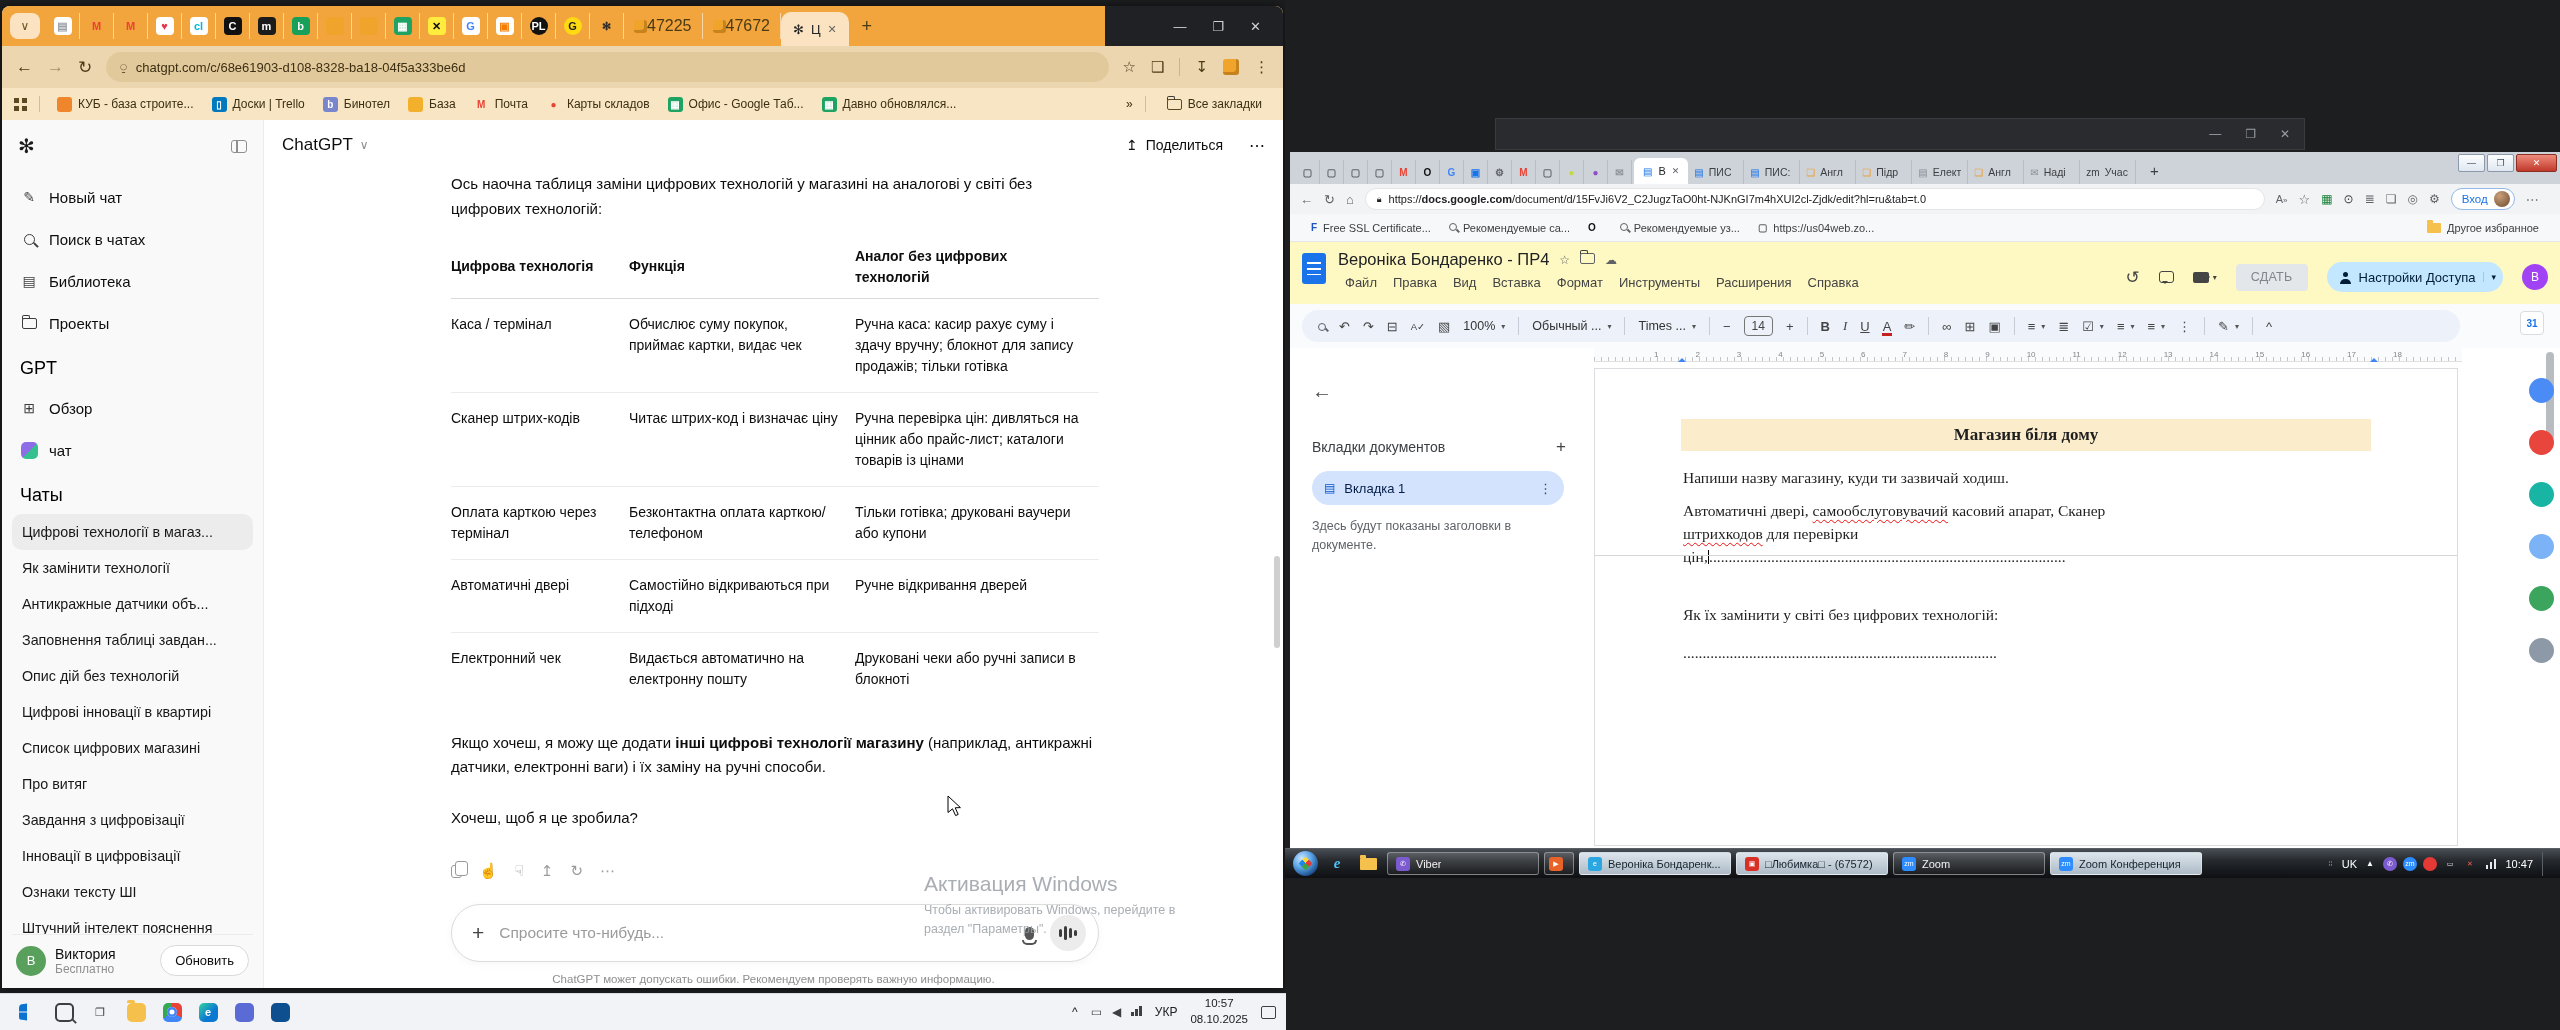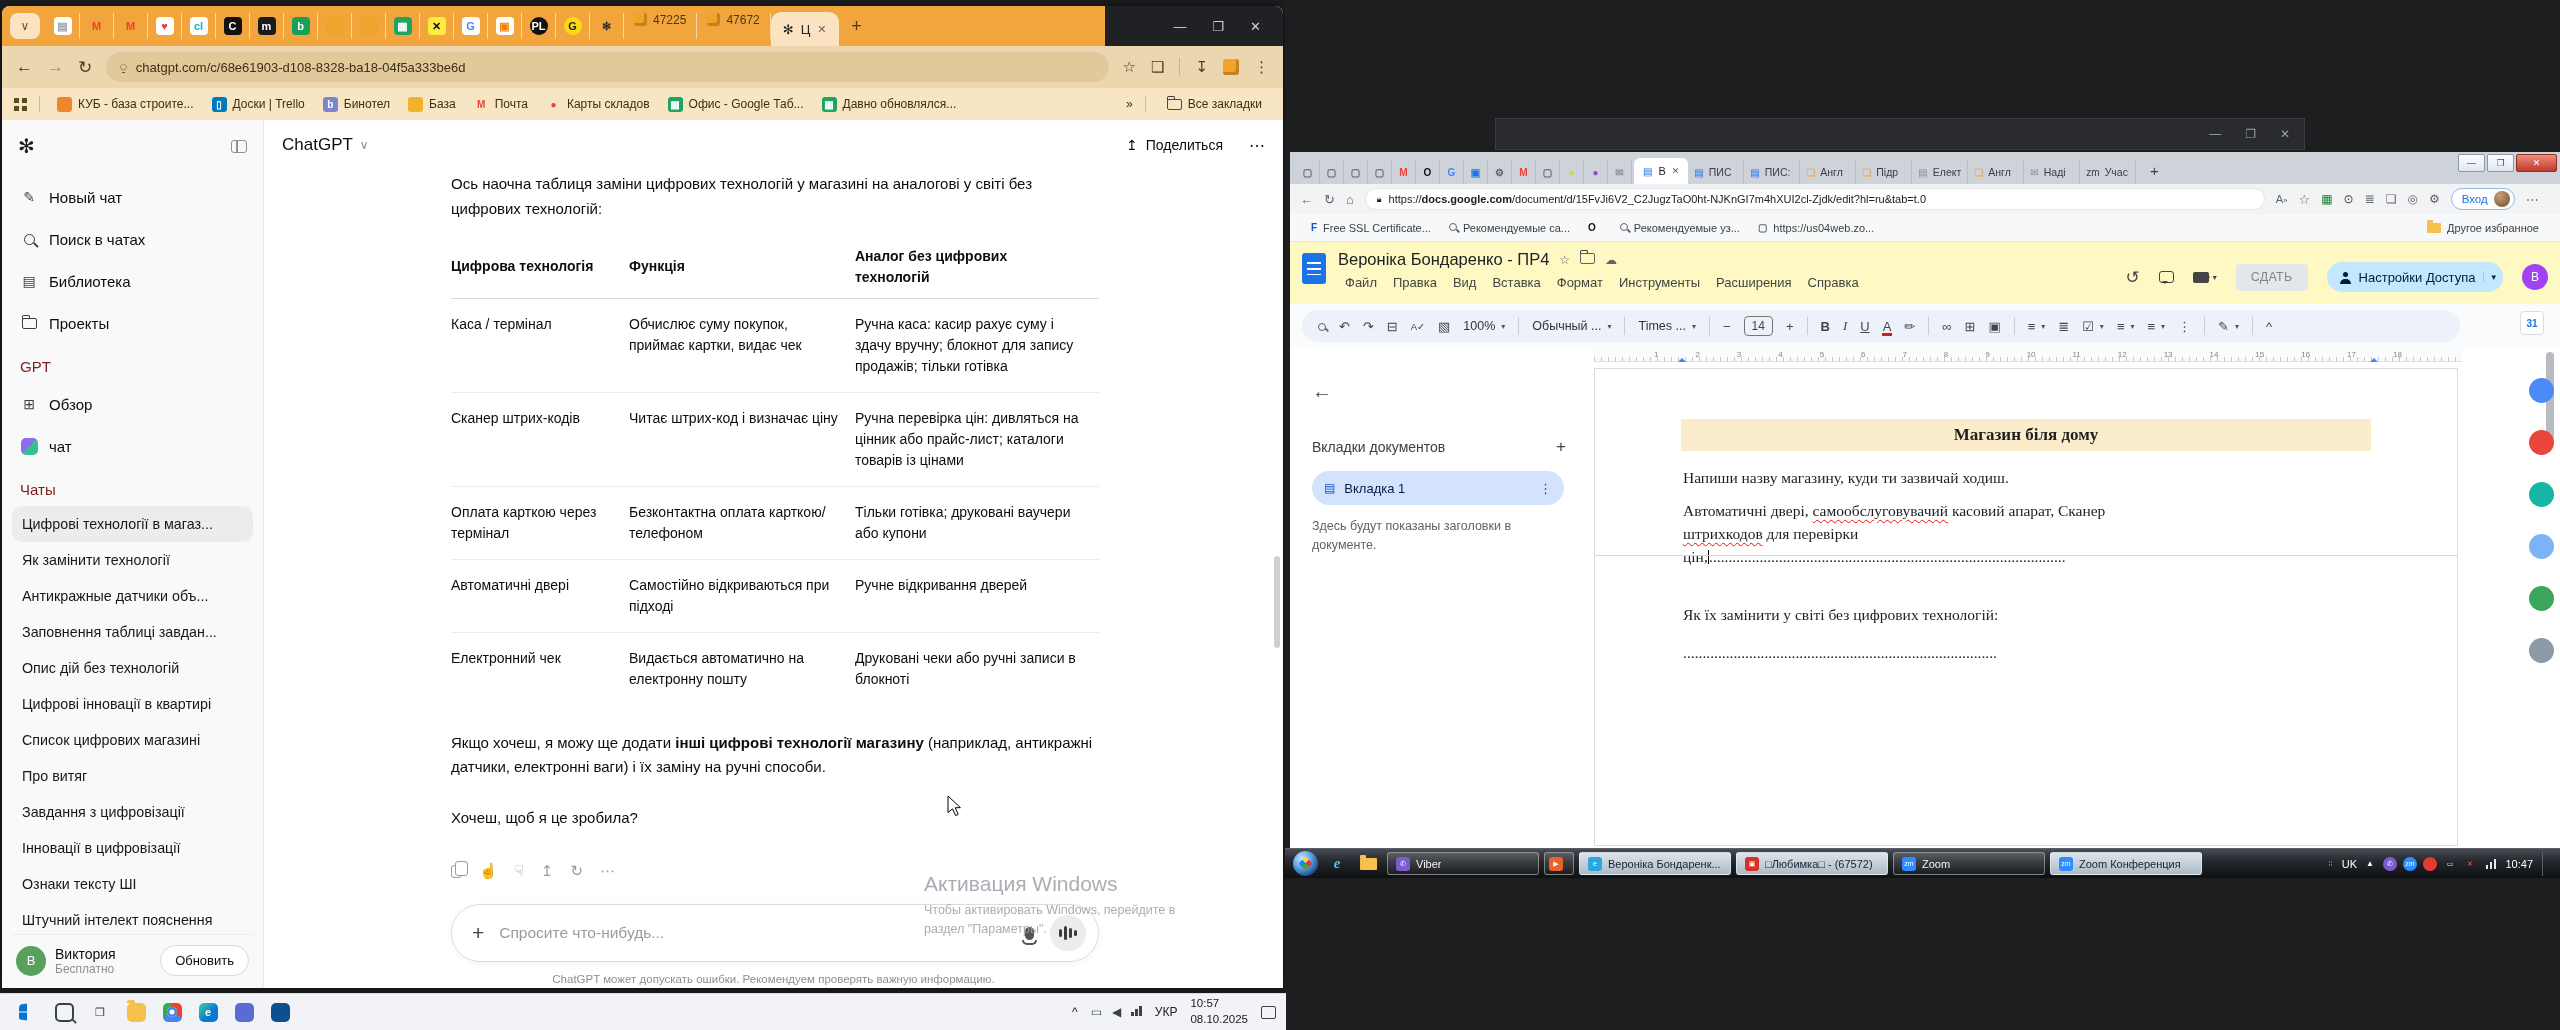--- a/index.html
+++ b/index.html
@@ -8,21 +8,21 @@
   .flex{display:flex;align-items:center}
   .trunc{white-space:nowrap;overflow:hidden;text-overflow:ellipsis}
 
   
   .lwin{position:absolute;left:2px;top:6px;width:1281px;height:982px;border-radius:8px 8px 0 0;overflow:hidden;box-shadow:0 0 12px rgba(0,0,0,.6);background:#fff}
   .tabstrip{height:40px;background:#f2a43d;display:flex;align-items:center;padding-left:8px;position:relative}
   .tab-caret{width:30px;height:26px;border-radius:8px;background:#fbe3c1;display:flex;align-items:center;justify-content:center;font-size:12px;color:#6b5223;margin-right:6px}
   .pin{width:34px;height:26px;display:flex;align-items:center;justify-content:center;border-right:1px solid rgba(255,255,255,.55)}
   .pin .pg{width:18px;height:18px;border-radius:4px;display:flex;align-items:center;justify-content:center;font-size:11px;font-weight:bold}
   .pin .pg.round{border-radius:50%}
-  .numtab{height:26px;display:flex;gap:6px;padding:0 10px;border-right:1px solid rgba(255,255,255,.55);font-size:12px;color:#4a3a15}
+  .numtab{height:26px;display:flex;align-items:center;padding:0 10px;border-right:1px solid rgba(255,255,255,.55);font-size:16px;color:#4a3a15}
   .cube{width:13px;height:13px;border-radius:3px;background:#f0a42c;box-shadow:inset -3px -3px 0 rgba(120,70,0,.35)}
   .activetab{height:34px;margin-top:6px;background:#fbe3c1;border-radius:10px 10px 0 0;display:flex;align-items:center;gap:7px;padding:0 12px;font-size:13px;color:#222}
   .newtab{width:28px;height:28px;color:#4a3a15;font-size:18px;display:flex;align-items:center;justify-content:center;margin-left:4px}
   .tab-darkzone{position:absolute;right:0;top:0;width:178px;height:40px;background:#1f2124;display:flex;align-items:center;justify-content:flex-end;gap:26px;padding-right:22px;color:#cfd2d6;font-size:13px}
   .toolbar{height:42px;background:#ecd6b0;display:flex;align-items:center;padding:0 14px;gap:14px}
   .navg{font-size:17px;color:#4a3a15}
   .urlpill{flex:1;height:30px;background:#e2c99c;border-radius:15px;display:flex;align-items:center;gap:9px;padding:0 14px;font-size:13px;color:#3c2f12}
   .tbicons{display:flex;align-items:center;gap:15px;color:#4a3a15;font-size:15px}
   .bmbar{height:32px;background:#f7e5c4;display:flex;align-items:center;padding:0 12px;gap:4px;font-size:12px;color:#3c2f12}
   .bm{display:flex;align-items:center;gap:6px;padding:0 9px;height:24px}
@@ -35,21 +35,21 @@
   .lcontent{position:relative;height:868px;display:flex;background:#fff}
 
   
   .gsb{width:262px;background:#f9f9f9;border-right:1px solid #ececec;display:flex;flex-direction:column;padding:14px 10px 10px;position:relative}
   .gsb-head{display:flex;align-items:center;justify-content:space-between;padding:0 6px;margin-bottom:18px}
   .gpt-logo{font-size:20px;color:#1d1d1d}
   .i-panel{width:16px;height:13px;border:1.6px solid #8f8f8f;border-radius:3px;position:relative}
   .i-panel::after{content:"";position:absolute;left:4px;top:0;bottom:0;width:1.6px;background:#8f8f8f}
   .navitem{display:flex;align-items:center;gap:11px;height:42px;padding:0 8px;border-radius:10px;font-size:15px;color:#0d0d0d}
   .navitem .nic{width:18px;display:flex;justify-content:center;color:#3c3c3c;font-size:14px}
-  .seclabel{font-size:15px;color:#7f1d1d;padding:14px 8px 8px}
+  .seclabel{font-size:18px;color:#000000;padding:14px 8px 8px}
   .chatitem{height:36px;display:flex;align-items:center;padding:0 10px;border-radius:10px;font-size:14.3px;color:#181818;white-space:nowrap;overflow:hidden;text-overflow:ellipsis;display:block;line-height:36px}
   .chatitem.active{background:#ececec}
   .gsb-foot{margin-top:auto;border-top:1px solid #ececec;padding:10px 4px 2px;display:flex;align-items:center;gap:9px}
   .gava{width:30px;height:30px;border-radius:50%;background:#58a05c;color:#fff;display:flex;align-items:center;justify-content:center;font-size:13px}
   .upbtn{margin-left:auto;border:1px solid #d9d9d9;border-radius:18px;padding:7px 14px;font-size:13px;color:#0d0d0d;background:#fff}
   .i-mag{width:11px;height:11px;border:1.8px solid #3c3c3c;border-radius:50%;position:relative;display:inline-block}
   .i-mag::after{content:"";position:absolute;width:6px;height:1.8px;background:#3c3c3c;transform:rotate(45deg);right:-5px;bottom:-2px}
   .i-foldo{width:15px;height:11px;border:1.6px solid #3c3c3c;border-radius:2px;position:relative;display:inline-block}
   .i-foldo::before{content:"";position:absolute;top:-4px;left:-1px;width:6px;height:3px;border:1.6px solid #3c3c3c;border-bottom:none;border-radius:2px 2px 0 0}
   .ic-gptchat{width:17px;height:17px;border-radius:5px;background:linear-gradient(135deg,#8e6ee6 0 50%,#35c08f 50% 100%)}
@@ -183,21 +183,21 @@
   .winflag::after{content:"";position:absolute;left:55%;top:0;width:45%;height:100%;background:#0b74d1;clip-path:polygon(0 7%,100% 0,100% 100%,0 93%,0 53%,0 47%)}
   .i-magbig{width:13px;height:13px;border:2px solid #3c4043;border-radius:50%;position:relative}
   .i-magbig::after{content:"";position:absolute;width:6px;height:2px;background:#3c4043;transform:rotate(45deg);right:-5px;bottom:-2px}
   .chromy{width:19px;height:19px;border-radius:50%;background:conic-gradient(#ea4335 0 33%,#4285f4 0 66%,#34a853 0);position:relative}
   .chromy::after{content:"";position:absolute;inset:4.5px;border-radius:50%;background:#fff;box-shadow:inset 0 0 0 2.5px #4285f4}
   .edgy{width:19px;height:19px;border-radius:50%;background:linear-gradient(135deg,#35d3a2,#0b78d1 60%);color:#fff;font-size:11px;font-weight:bold;display:flex;align-items:center;justify-content:center}
   .foldy2{width:18px;height:13px;background:#f6c04c;border-radius:2px;position:relative}
   .foldy2::before{content:"";position:absolute;top:-3px;left:0;width:8px;height:3px;background:#f6c04c;border-radius:2px 2px 0 0}
   .appdot{width:19px;height:19px;border-radius:5px}
   .htray{margin-left:auto;display:flex;align-items:center;gap:13px;color:#202124;font-size:12px}
-  .hclock{text-align:left;font-size:11.5px;line-height:1.35;color:#202124}
+  .hclock{text-align:center;font-size:11.5px;line-height:1.35;color:#202124}
   .notifsq{width:15px;height:13px;border:1.5px solid #3c4043;border-radius:2px;position:relative}
 
   .cursor{position:absolute;left:947px;top:795px;z-index:99}
 </style>
 </head>
 <body>
 
 <div class="lwin">
   <div class="tabstrip">
     <div class="tab-caret">∨</div>

